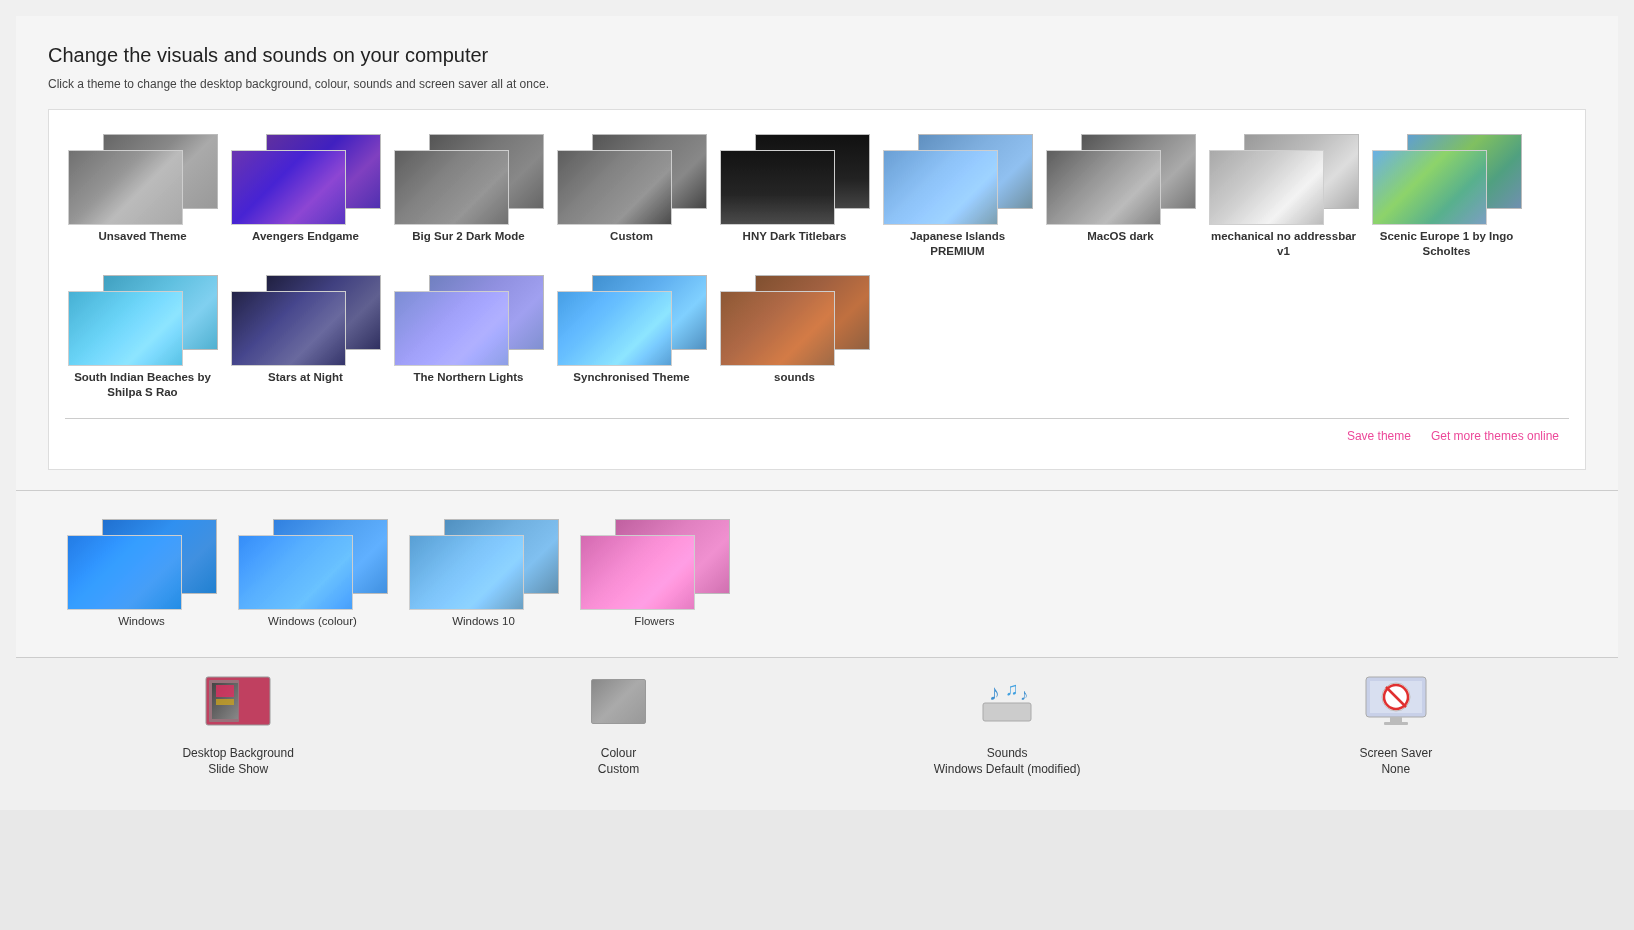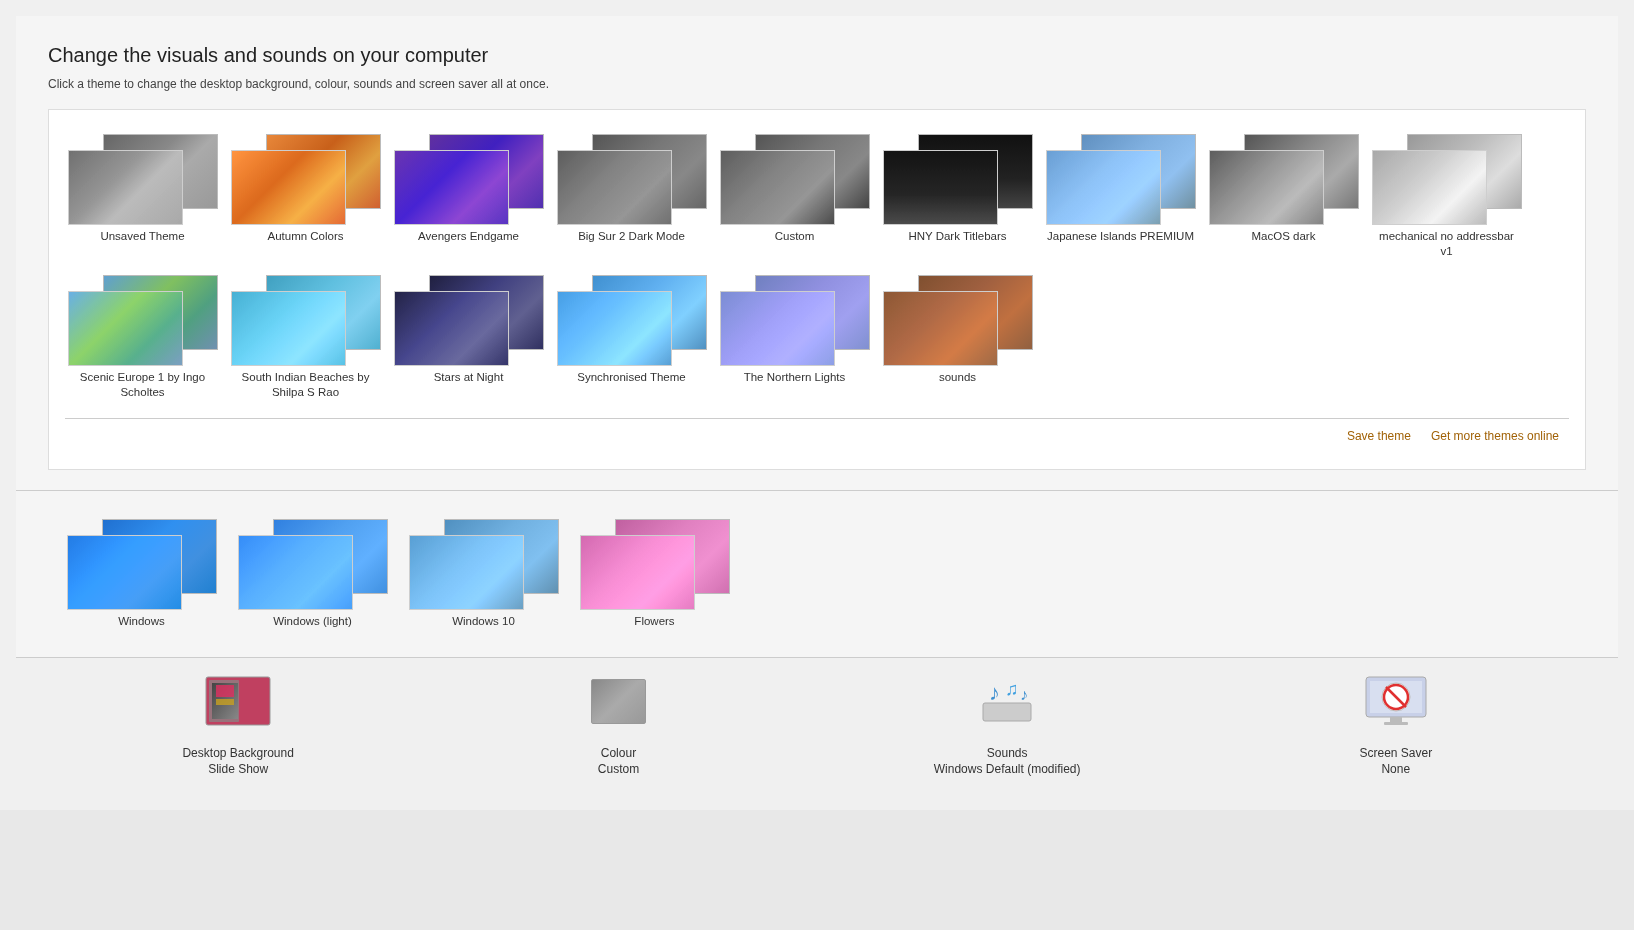--- a/index.html
+++ b/index.html
@@ -34,20 +34,21 @@
       background: white;
       border: 1px solid #ddd;
       padding: 20px 16px 16px 16px;
       margin: 0 0 0 0;
     }
     .themes-grid {
       display: flex;
       flex-wrap: wrap;
       gap: 8px;
       margin-bottom: 12px;
+      font-weight: bold;
     }
     .theme-item {
       display: flex;
       flex-direction: column;
       align-items: center;
       cursor: pointer;
       width: 155px;
       padding: 4px;
     }
     .theme-label {
@@ -62,21 +63,21 @@
       margin: 14px 0 10px 0;
     }
     .theme-actions {
       display: flex;
       justify-content: flex-end;
       gap: 20px;
       padding-right: 10px;
       padding-bottom: 10px;
     }
     .action-link {
-      color: #a16207;
+      color: #ec4899;
       font-size: 12px;
       cursor: pointer;
       text-decoration: none;
     }
 
     .section-divider {
       border: none;
       border-top: 1px solid #ccc;
       margin: 0;
     }
@@ -220,27 +221,20 @@
 
       <div class="theme-item selected">
             <div class="stack-wrapper">
               <div class="stack-back preview-unsaved"></div>
               <div class="stack-front preview-unsaved" style="filter: brightness(1.1);"></div>
             </div>
             <div class="theme-label">Unsaved Theme</div>
           </div>
           <div class="theme-item">
             <div class="stack-wrapper">
-              <div class="stack-back preview-autumn"></div>
-              <div class="stack-front preview-autumn" style="filter: brightness(1.1);"></div>
-            </div>
-            <div class="theme-label">Autumn Colors</div>
-          </div>
-          <div class="theme-item">
-            <div class="stack-wrapper">
               <div class="stack-back preview-avengers"></div>
               <div class="stack-front preview-avengers" style="filter: brightness(1.1);"></div>
             </div>
             <div class="theme-label">Avengers Endgame</div>
           </div>
           <div class="theme-item">
             <div class="stack-wrapper">
               <div class="stack-back preview-bigsur"></div>
               <div class="stack-front preview-bigsur" style="filter: brightness(1.1);"></div>
             </div>
@@ -297,31 +291,31 @@
           </div>
           <div class="theme-item">
             <div class="stack-wrapper">
               <div class="stack-back preview-stars"></div>
               <div class="stack-front preview-stars" style="filter: brightness(1.1);"></div>
             </div>
             <div class="theme-label">Stars at Night</div>
           </div>
           <div class="theme-item">
             <div class="stack-wrapper">
+              <div class="stack-back preview-northern"></div>
+              <div class="stack-front preview-northern" style="filter: brightness(1.1);"></div>
+            </div>
+            <div class="theme-label">The Northern Lights</div>
+          </div>
+          <div class="theme-item">
+            <div class="stack-wrapper">
               <div class="stack-back preview-synch"></div>
               <div class="stack-front preview-synch" style="filter: brightness(1.1);"></div>
             </div>
             <div class="theme-label">Synchronised Theme</div>
-          </div>
-          <div class="theme-item">
-            <div class="stack-wrapper">
-              <div class="stack-back preview-northern"></div>
-              <div class="stack-front preview-northern" style="filter: brightness(1.1);"></div>
-            </div>
-            <div class="theme-label">The Northern Lights</div>
           </div>
           <div class="theme-item">
             <div class="stack-wrapper">
               <div class="stack-back preview-ubuntu"></div>
               <div class="stack-front preview-ubuntu" style="filter: brightness(1.1);"></div>
             </div>
             <div class="theme-label">sounds</div>
           </div>
         </div>
 
@@ -344,21 +338,21 @@
             <div class="stack-back preview-windows"></div>
             <div class="stack-front preview-windows" style="filter: brightness(1.1);"></div>
           </div>
           <div class="theme-label">Windows</div>
         </div>
         <div class="theme-item">
           <div class="stack-wrapper">
             <div class="stack-back preview-windowslight"></div>
             <div class="stack-front preview-windowslight" style="filter: brightness(1.1);"></div>
           </div>
-          <div class="theme-label">Windows (light)</div>
+          <div class="theme-label">Windows (colour)</div>
         </div>
         <div class="theme-item">
           <div class="stack-wrapper">
             <div class="stack-back preview-windows10"></div>
             <div class="stack-front preview-windows10" style="filter: brightness(1.1);"></div>
           </div>
           <div class="theme-label">Windows 10</div>
         </div>
         <div class="theme-item">
           <div class="stack-wrapper">

